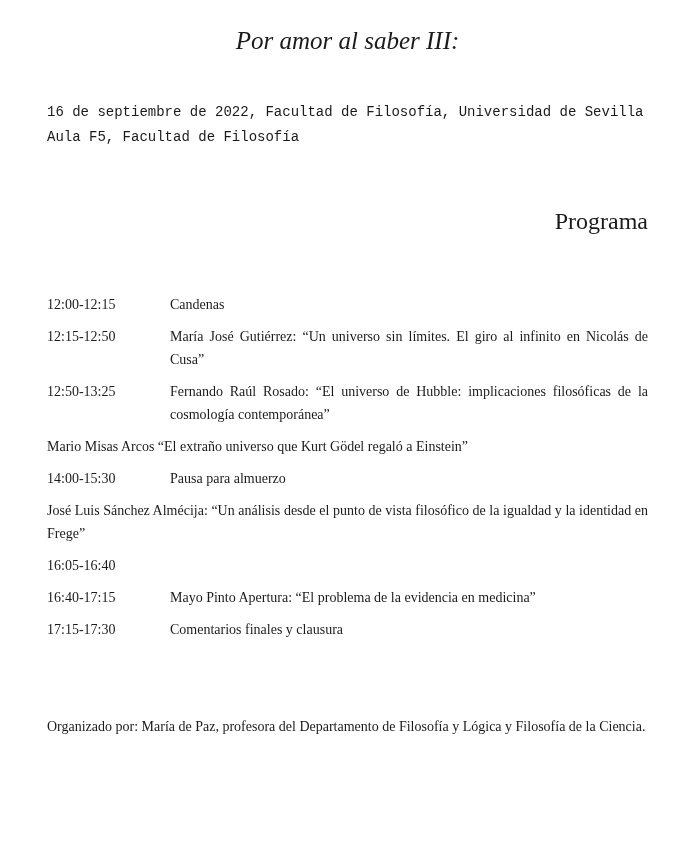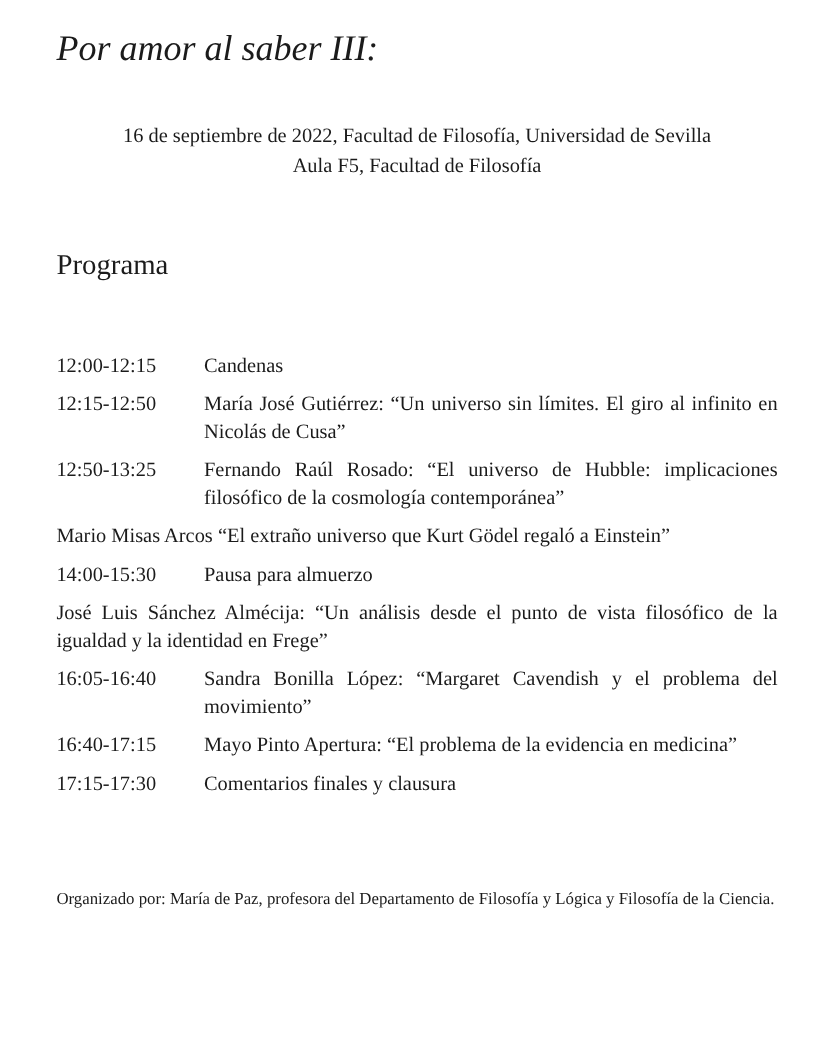--- a/index.html
+++ b/index.html
@@ -13,48 +13,49 @@
     height: 867px;
     box-sizing: border-box;
     padding: 26px 47px 0 47px;
     background: #ffffff;
     color: #1b1b1b;
     font-family: "Liberation Serif", "DejaVu Serif", serif;
     overflow: hidden;
   }
   .title {
     margin: 0;
-    font-size: 30px;
+    font-size: 25px;
     line-height: 29px;
     font-weight: normal;
     font-style: italic;
+    text-align: center;
   }
   .title-line { display: block; }
   .venue {
     margin-top: 45px;
-    font-size: 17px;
+    font-size: 14px;
     line-height: 25px;
-    text-align: center;
+    font-family: Liberation Mono, monospace;
   }
   .venue-line { display: block; }
   .program-heading {
     margin: 56px 0 0 0;
     font-size: 24px;
     line-height: 30px;
     font-weight: normal;
-    text-align: left;
+    text-align: right;
   }
   .schedule {
     margin-top: 57px;
   }
   .schedule-row {
     display: flex;
     align-items: flex-start;
     margin-bottom: 9px;
-    font-size: 17px;
+    font-size: 14px;
     line-height: 23px;
   }
   .schedule-time {
     flex: 0 0 123px;
     width: 123px;
   }
   .schedule-desc {
     flex: 1 1 auto;
     text-align: justify;
   }
@@ -88,39 +89,38 @@
       <span class="schedule-desc">Candenas</span>
     </div>
 
     <div class="schedule-row">
       <span class="schedule-time">12:15-12:50</span>
       <span class="schedule-desc">María José Gutiérrez: “Un universo sin límites. El giro al infinito en Nicolás de Cusa”</span>
     </div>
 
     <div class="schedule-row">
       <span class="schedule-time">12:50-13:25</span>
-      <span class="schedule-desc">Fernando Raúl Rosado: “El universo de Hubble: implicaciones filosófico de la cosmología contemporánea”</span>
+      <span class="schedule-desc">Fernando Raúl Rosado: “El universo de Hubble: implicaciones filosóficas de la cosmología contemporánea”</span>
     </div>
 
     <div class="schedule-row">
       <span class="schedule-desc">Mario Misas Arcos “El extraño universo que Kurt Gödel regaló a Einstein”</span>
     </div>
 
     <div class="schedule-row">
       <span class="schedule-time">14:00-15:30</span>
       <span class="schedule-desc">Pausa para almuerzo</span>
     </div>
 
     <div class="schedule-row">
       <span class="schedule-desc">José Luis Sánchez Almécija: “Un análisis desde el punto de vista filosófico de la igualdad y la identidad en Frege”</span>
     </div>
 
     <div class="schedule-row">
       <span class="schedule-time">16:05-16:40</span>
-      <span class="schedule-desc">Sandra Bonilla López: “Margaret Cavendish y el problema del movimiento”</span>
     </div>
 
     <div class="schedule-row">
       <span class="schedule-time">16:40-17:15</span>
       <span class="schedule-desc">Mayo Pinto Apertura: “El problema de la evidencia en medicina”</span>
     </div>
 
     <div class="schedule-row">
       <span class="schedule-time">17:15-17:30</span>
       <span class="schedule-desc">Comentarios finales y clausura</span>

